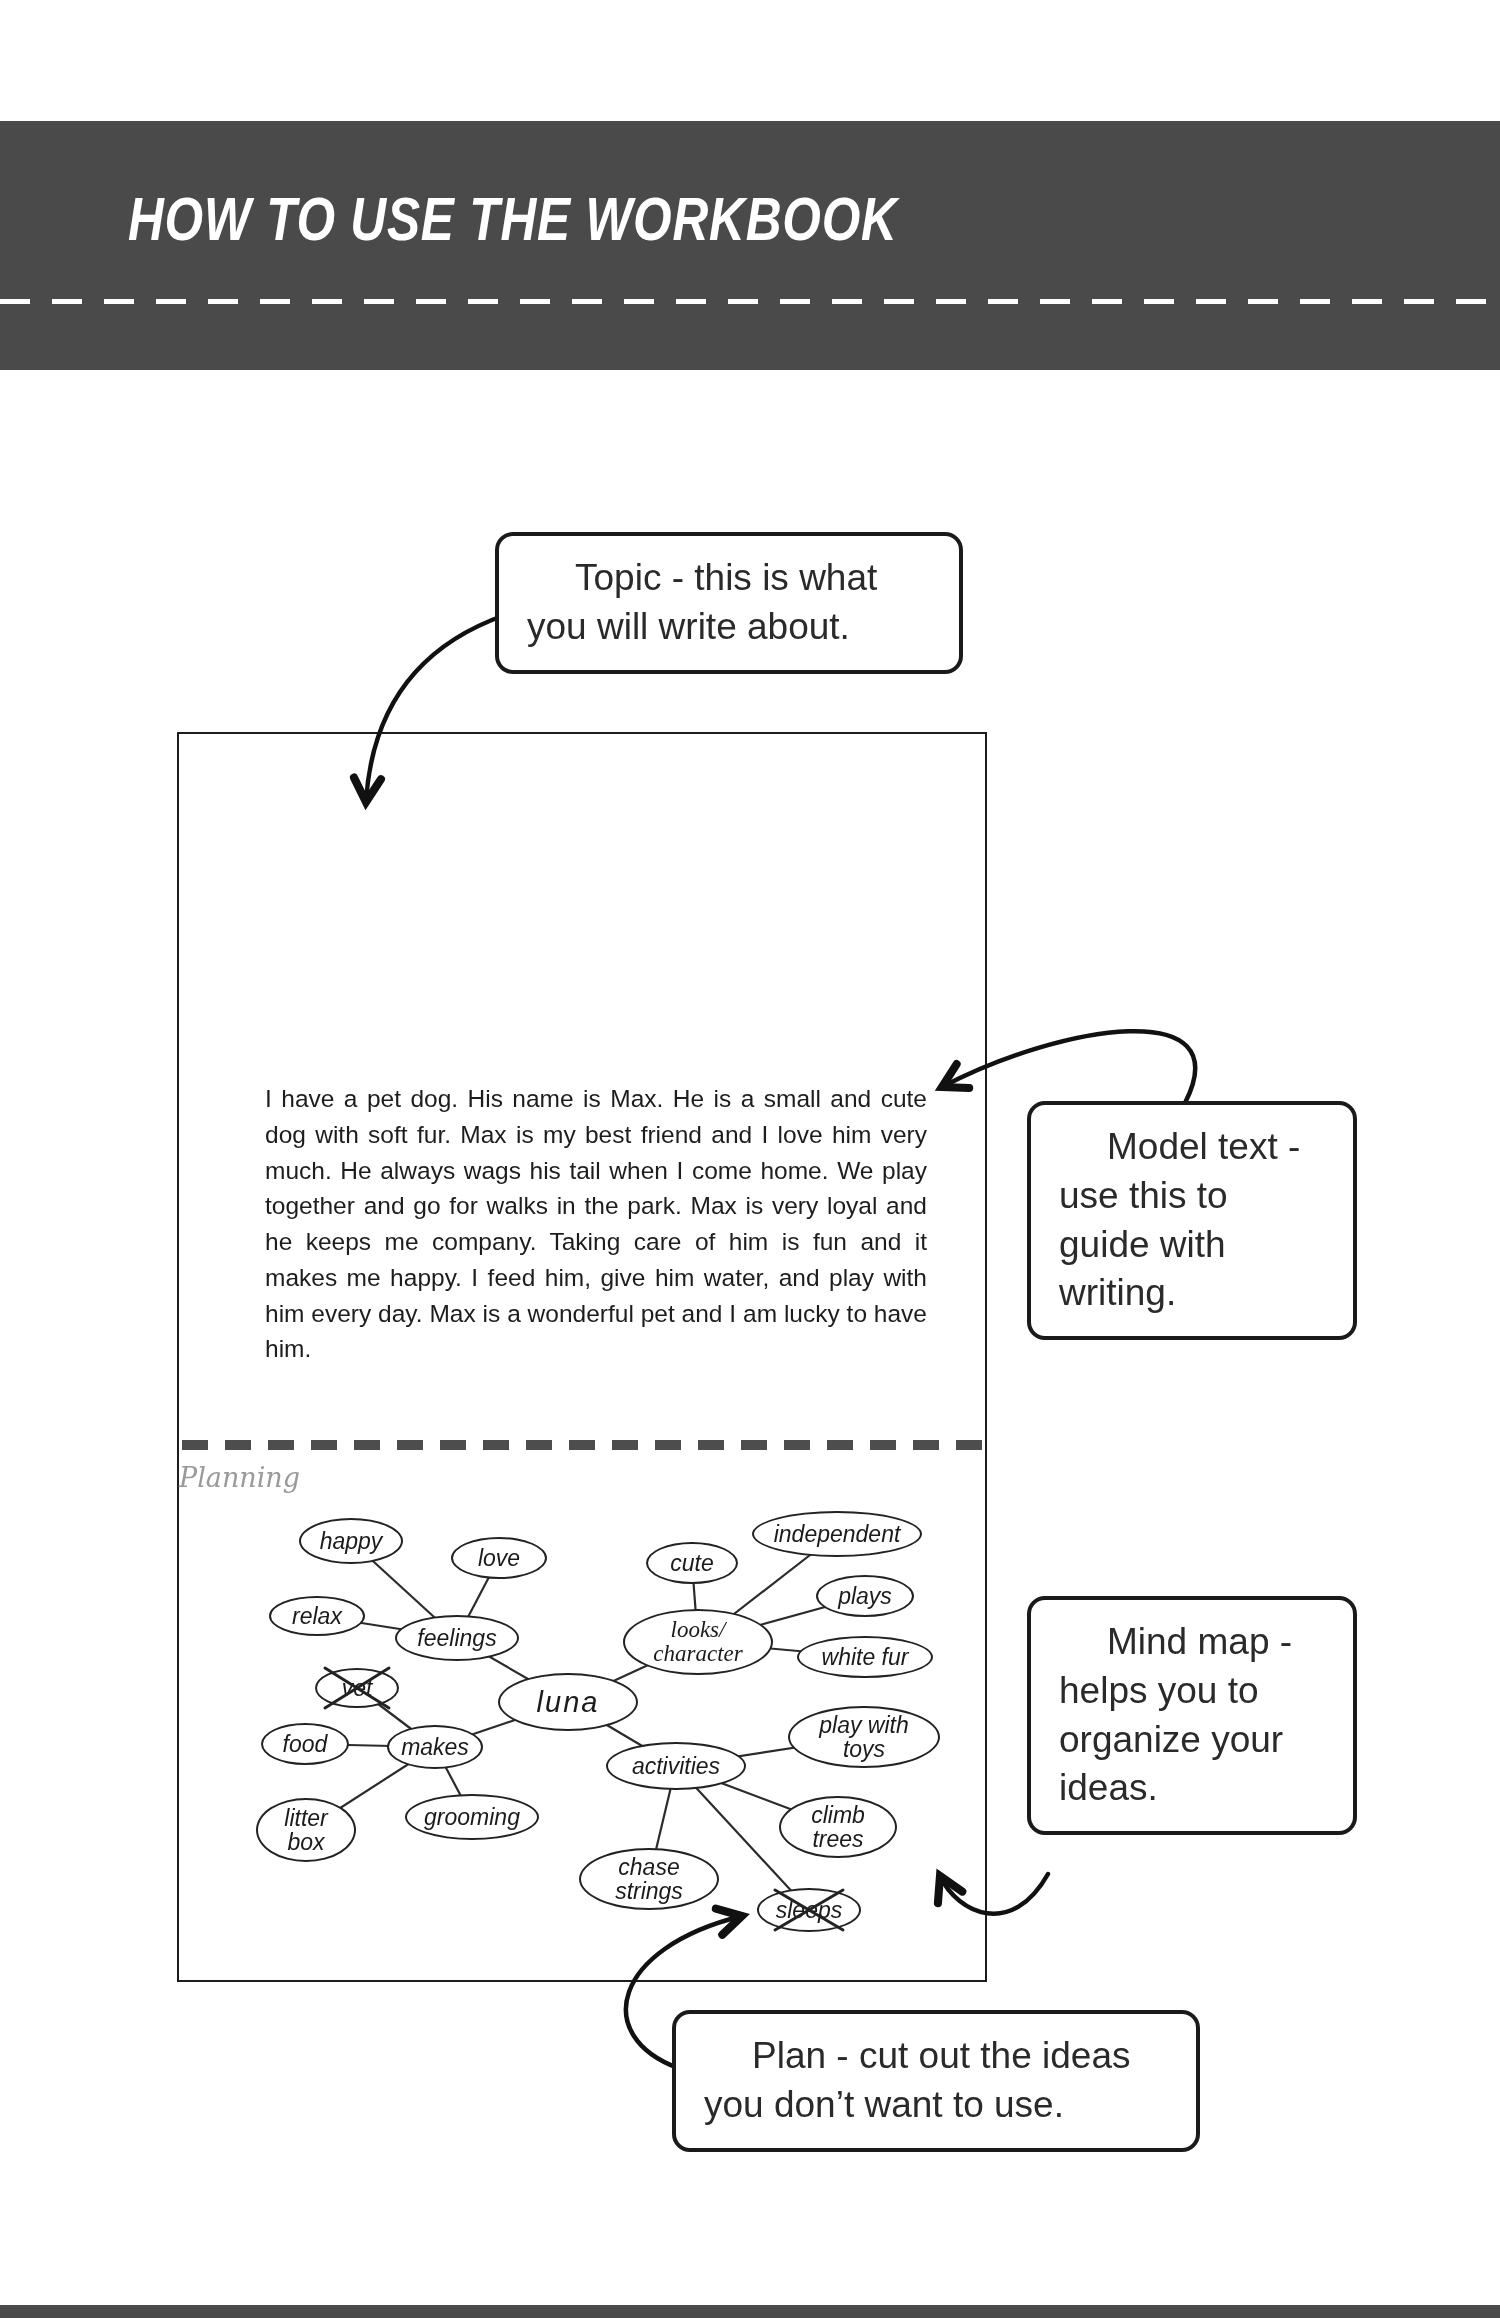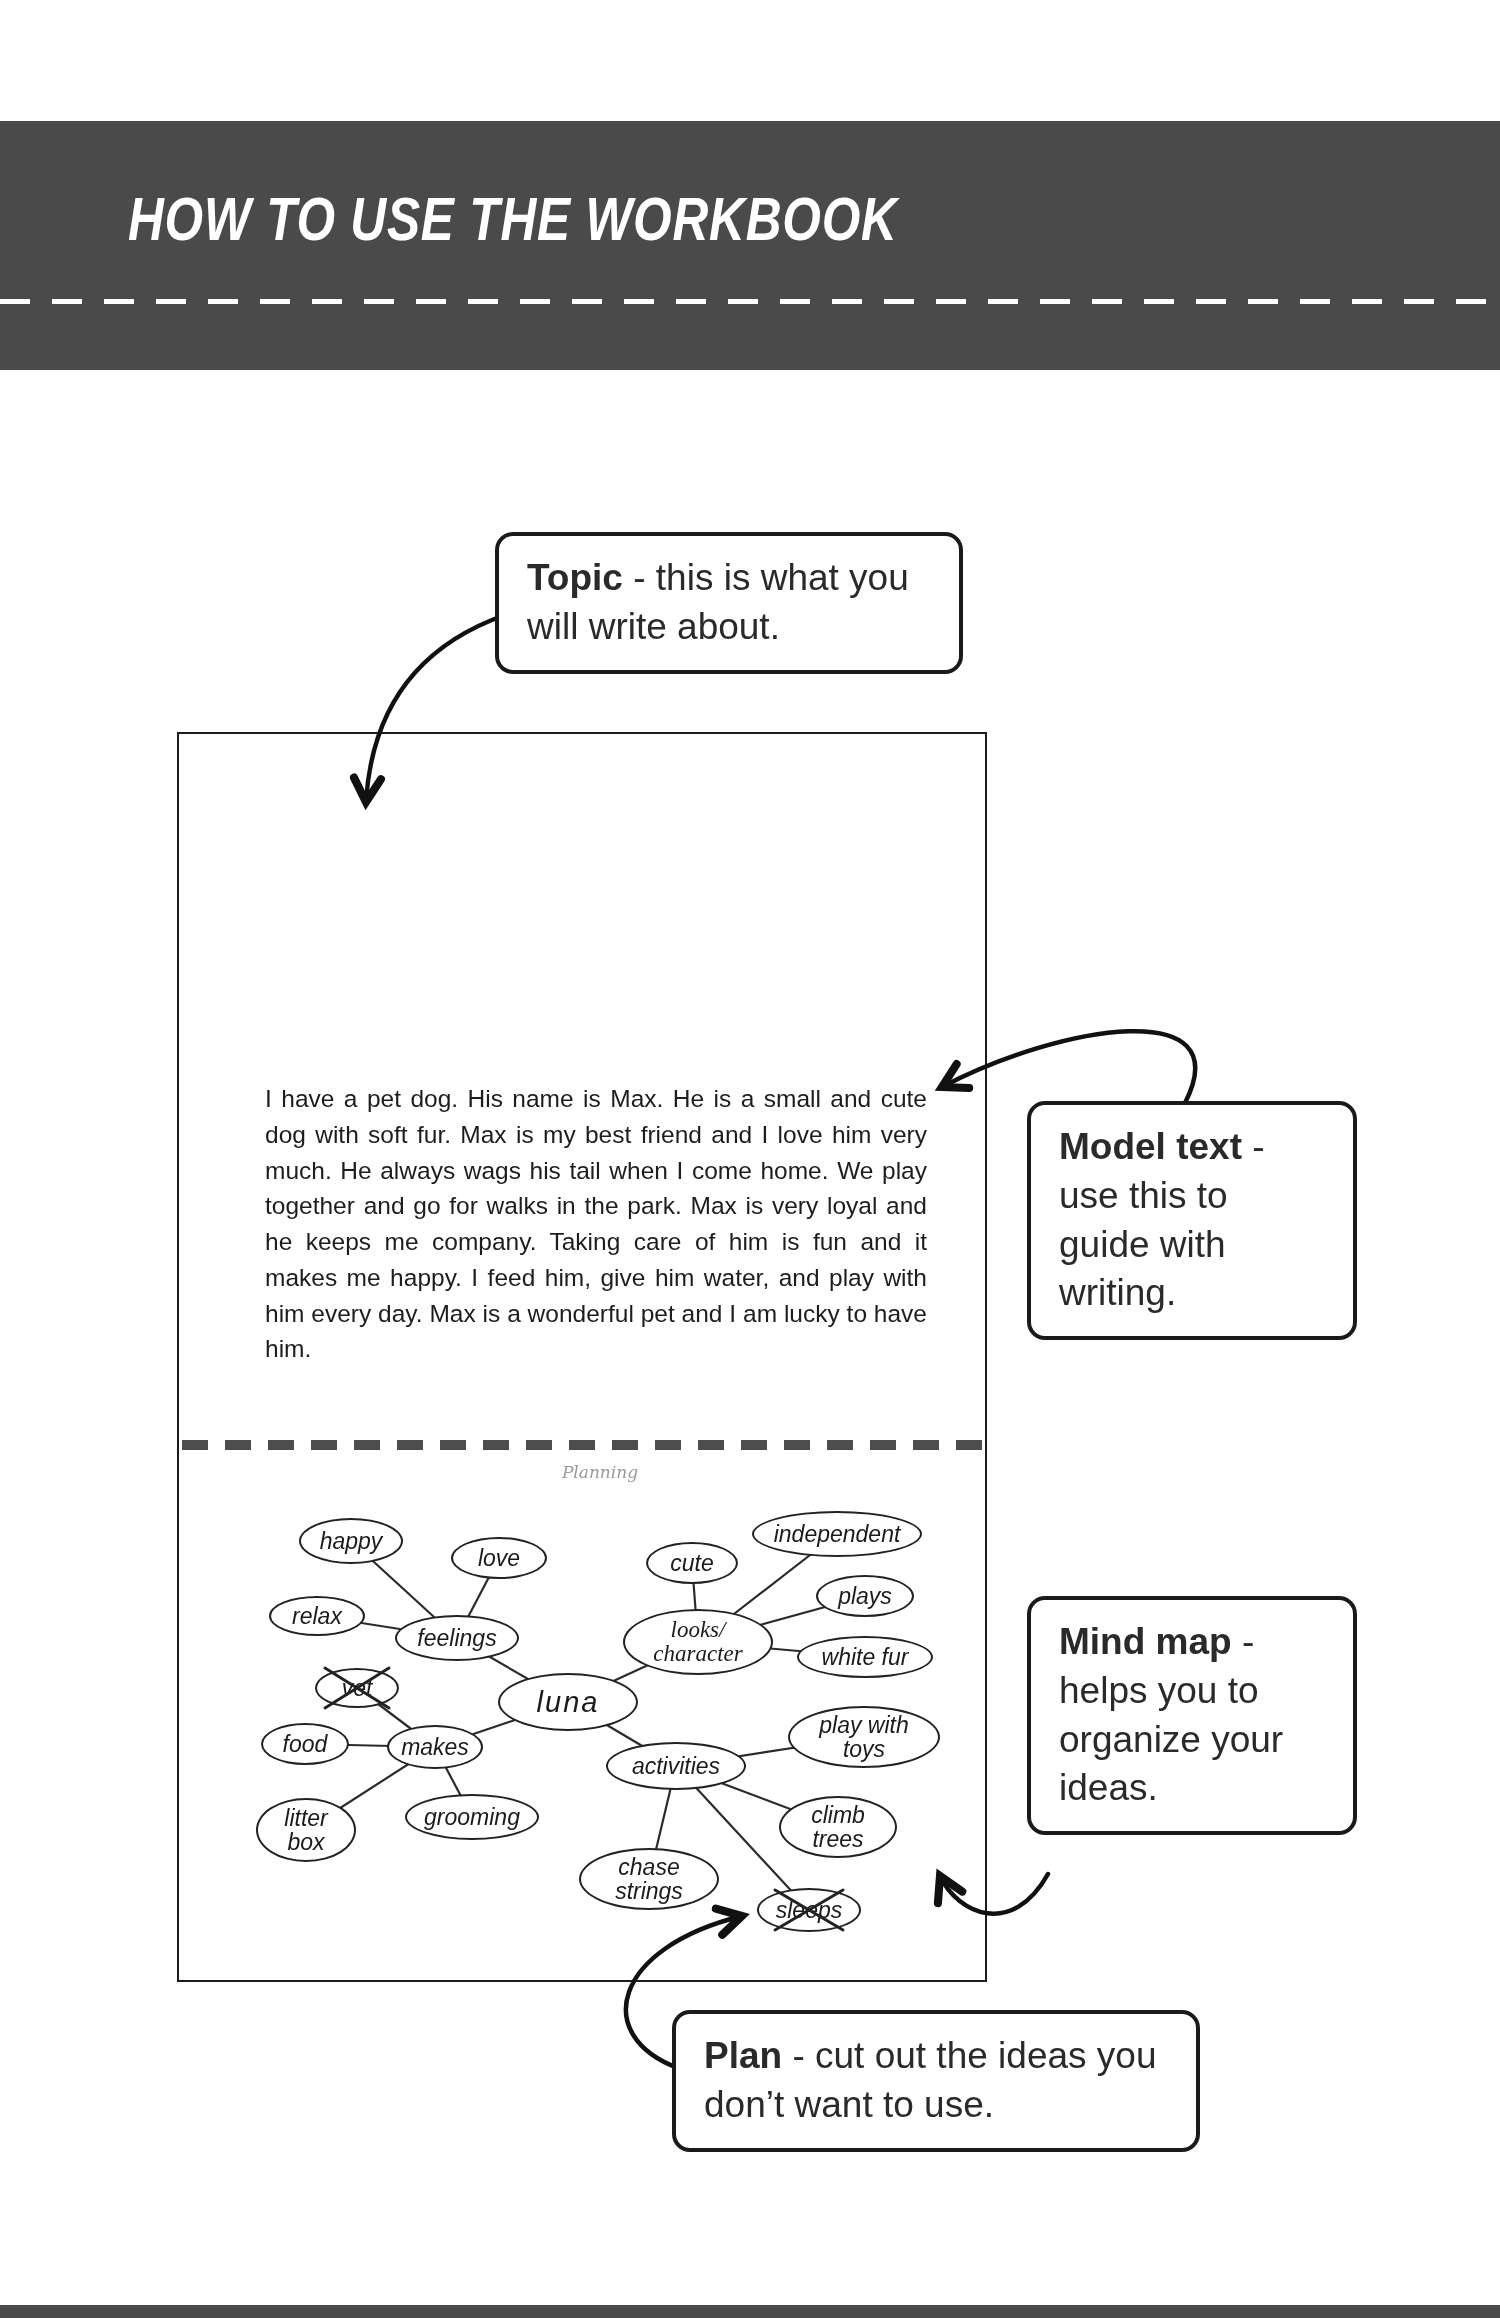--- a/index.html
+++ b/index.html
@@ -28,40 +28,40 @@
   .lesson-title{color:#fff;font-size:44px;font-weight:700;font-style:italic;padding-left:34px;}
   .model-text{
     position:absolute;left:86px;top:347px;width:662px;
     font-size:24.5px;line-height:1.46;text-align:justify;color:#1d1d1d;
   }
   .divider-dash{
     position:absolute;left:3px;right:3px;top:706px;height:10px;
     background:repeating-linear-gradient(90deg,#4d4d4d 0 26px,transparent 26px 43px);
   }
   .planning{
-    position:absolute;left:0;right:0;top:728px;text-align:center;
-    font-family:"DejaVu Serif",serif;font-style:italic;color:#9a9a9a;font-size:17px;padding-left:36px;
+    position:absolute;left:0;right:0;top:728px;text-align:left;
+    font-family:"DejaVu Serif",serif;font-style:italic;color:#9a9a9a;font-size:27px;
   }
   
   .mm-svg{position:absolute;left:0;top:0;z-index:0;}
   .mm-cross{position:absolute;left:0;top:0;z-index:3;pointer-events:none;}
   .mm-node{
     position:absolute;transform:translate(-50%,-50%);
     border:2.5px solid #222;border-radius:50%;background:#fff;
     display:flex;align-items:center;justify-content:center;text-align:center;
     font-style:italic;font-size:23px;line-height:1.05;color:#1b1b1b;
     white-space:pre-line;z-index:2;padding:2px 4px;box-sizing:border-box;
   }
   .mm-center{font-size:29px;letter-spacing:2px;}
   
   .callout{
     position:absolute;background:#fff;border:4px solid #1a1a1a;border-radius:18px;
     padding:18px 28px;font-size:37px;line-height:1.32;color:#2a2a2a;z-index:6;box-sizing:border-box;
   }
-  .callout .b{font-weight:700;}
+  .callout .b{font-weight:400;margin-left:48px;}
   .arrows{position:absolute;left:0;top:0;z-index:5;pointer-events:none;}
 </style>
 </head>
 <body>
 
 <div class="top-band">
   <div class="top-title">HOW TO USE THE WORKBOOK</div>
   <div class="top-dash"></div>
 </div>
 

